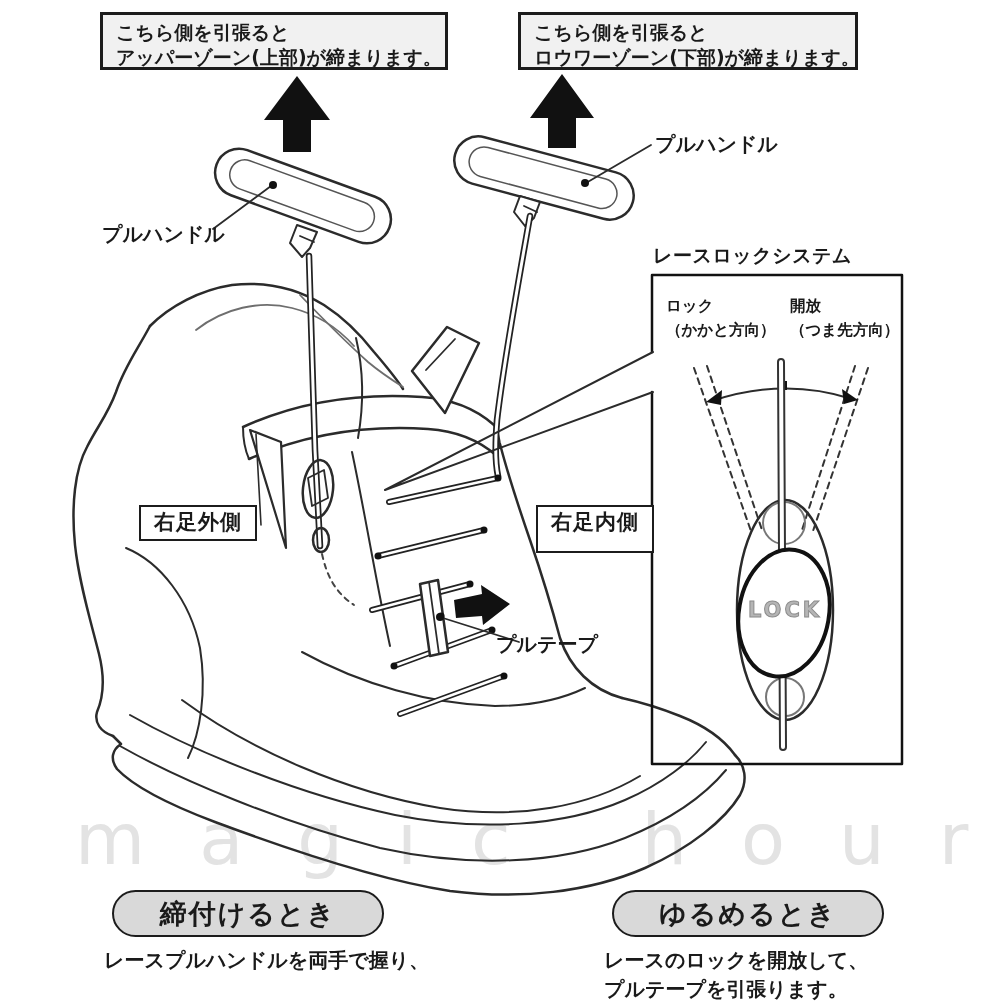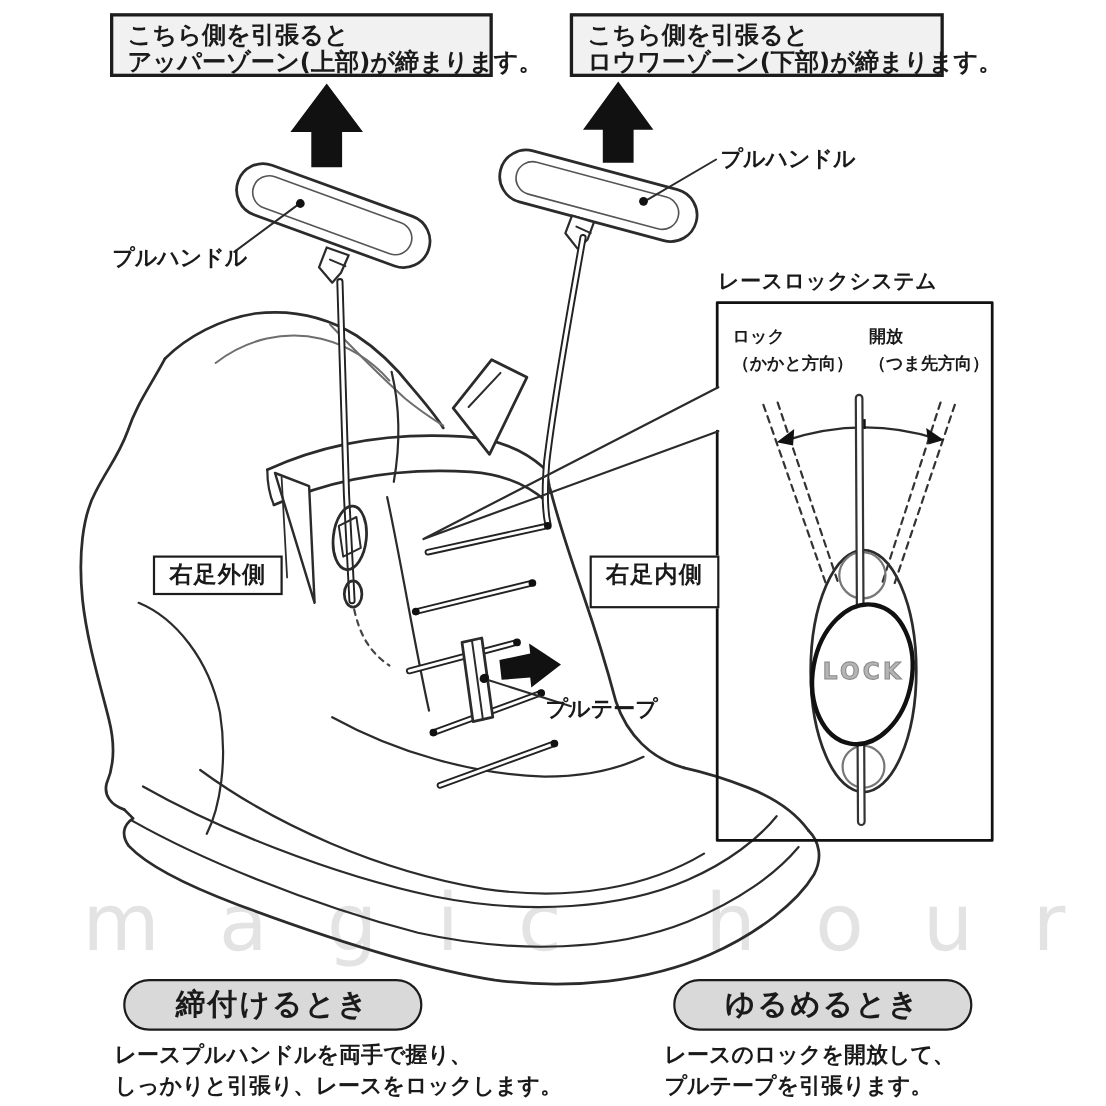--- a/index.html
+++ b/index.html
@@ -5,35 +5,35 @@
   html,body{margin:0;padding:0;background:#fff;}
   #stage{position:relative;width:1005px;height:1005px;background:#fff;overflow:hidden;
          font-family:"DejaVu Sans","Liberation Sans",sans-serif;color:#1a1a1a;}
   .abs{position:absolute;}
   
   #watermark{z-index:0;font-size:72px;font-weight:400;color:#e3e3e3;letter-spacing:54px;white-space:nowrap;}
   #art{z-index:1;left:0;top:0;}
   .txt{z-index:2;}
   
   .note-box{box-sizing:border-box;background:#f1f1f1;border:3px solid #1c1c1c;
-            padding:5px 14px 0 13px;font-size:22px;font-weight:700;line-height:25px;white-space:nowrap;}
+            padding:5px 14px 0 13px;font-size:19px;font-weight:700;line-height:25px;white-space:nowrap;}
   
   .lbl{font-size:20px;font-weight:600;white-space:nowrap;}
   
   .ll-title{font-size:19px;font-weight:800;white-space:nowrap;letter-spacing:0.5px;}
   .ll-small{font-size:15.5px;font-weight:700;line-height:24px;white-space:nowrap;}
   .lock-word{font-size:21px;font-weight:800;letter-spacing:3px;color:#b5b5b5;
              -webkit-text-stroke:1px #8c8c8c;}
   
   .side-box{box-sizing:border-box;background:#fff;border:2.5px solid #1c1c1c;text-align:center;
             font-size:21px;font-weight:700;line-height:31px;letter-spacing:1px;white-space:nowrap;}
   
   .pill{box-sizing:border-box;background:#d9d9d9;border:2.5px solid #1c1c1c;border-radius:26px;
         text-align:center;font-size:27px;font-weight:800;line-height:43px;letter-spacing:2px;white-space:nowrap;}
-  .body-txt{font-size:20px;font-weight:700;line-height:29px;white-space:nowrap;font-family:Liberation Mono, monospace;}
+  .body-txt{font-size:20px;font-weight:700;line-height:29px;white-space:nowrap;}
 </style>
 </head>
 <body>
 
 <div id="stage">
 
   <div id="watermark" class="abs" style="left:75px;top:797px;">magic hour</div>
 
   <svg id="art" class="abs" width="1005" height="1005" viewBox="0 0 1005 1005">
     <g fill="none" stroke="#2b2b2b" stroke-width="2.5" stroke-linecap="round" stroke-linejoin="round">
@@ -205,21 +205,20 @@
   <div class="abs txt side-box" style="left:139px;top:505px;width:118px;height:36px;">右足外側</div>
 
   <div class="abs txt side-box" style="left:536px;top:505px;width:118px;height:48px;">右足内側</div>
 
   <div class="abs txt lbl" style="left:496px;top:631px;">プルテープ</div>
 
   <div class="abs txt pill" style="left:112px;top:890px;width:272px;height:47px;">締付けるとき</div>
 
   <div class="abs txt body-txt" style="left:104px;top:946px;">
     <div>レースプルハンドルを両手で握り、</div>
-    <div>しっかりと引張り、レースをロックします。</div>
   </div>
 
   <div class="abs txt pill" style="left:612px;top:890px;width:272px;height:47px;">ゆるめるとき</div>
 
   <div class="abs txt body-txt" style="left:604px;top:946px;">
     <div>レースのロックを開放して、</div>
     <div>プルテープを引張ります。</div>
   </div>
 
 </div>

